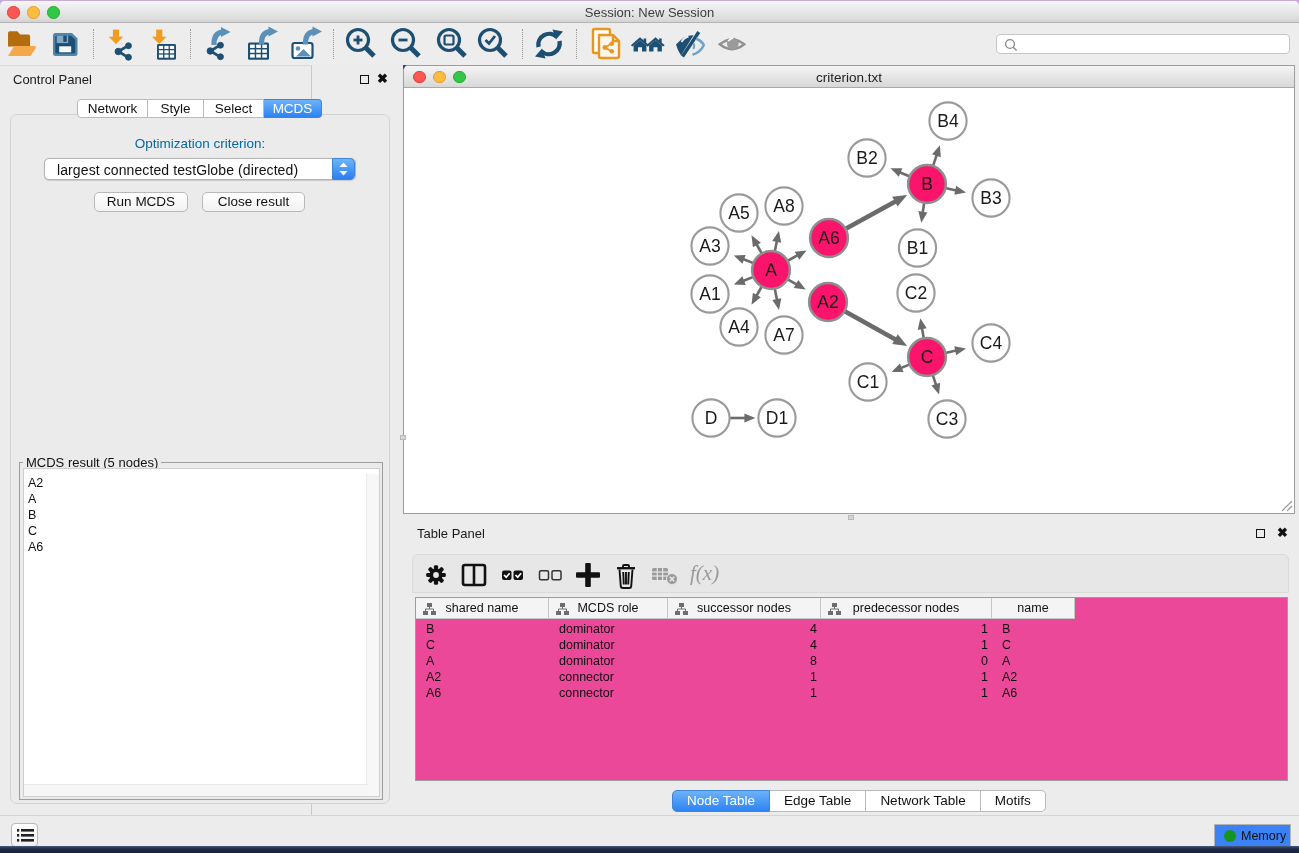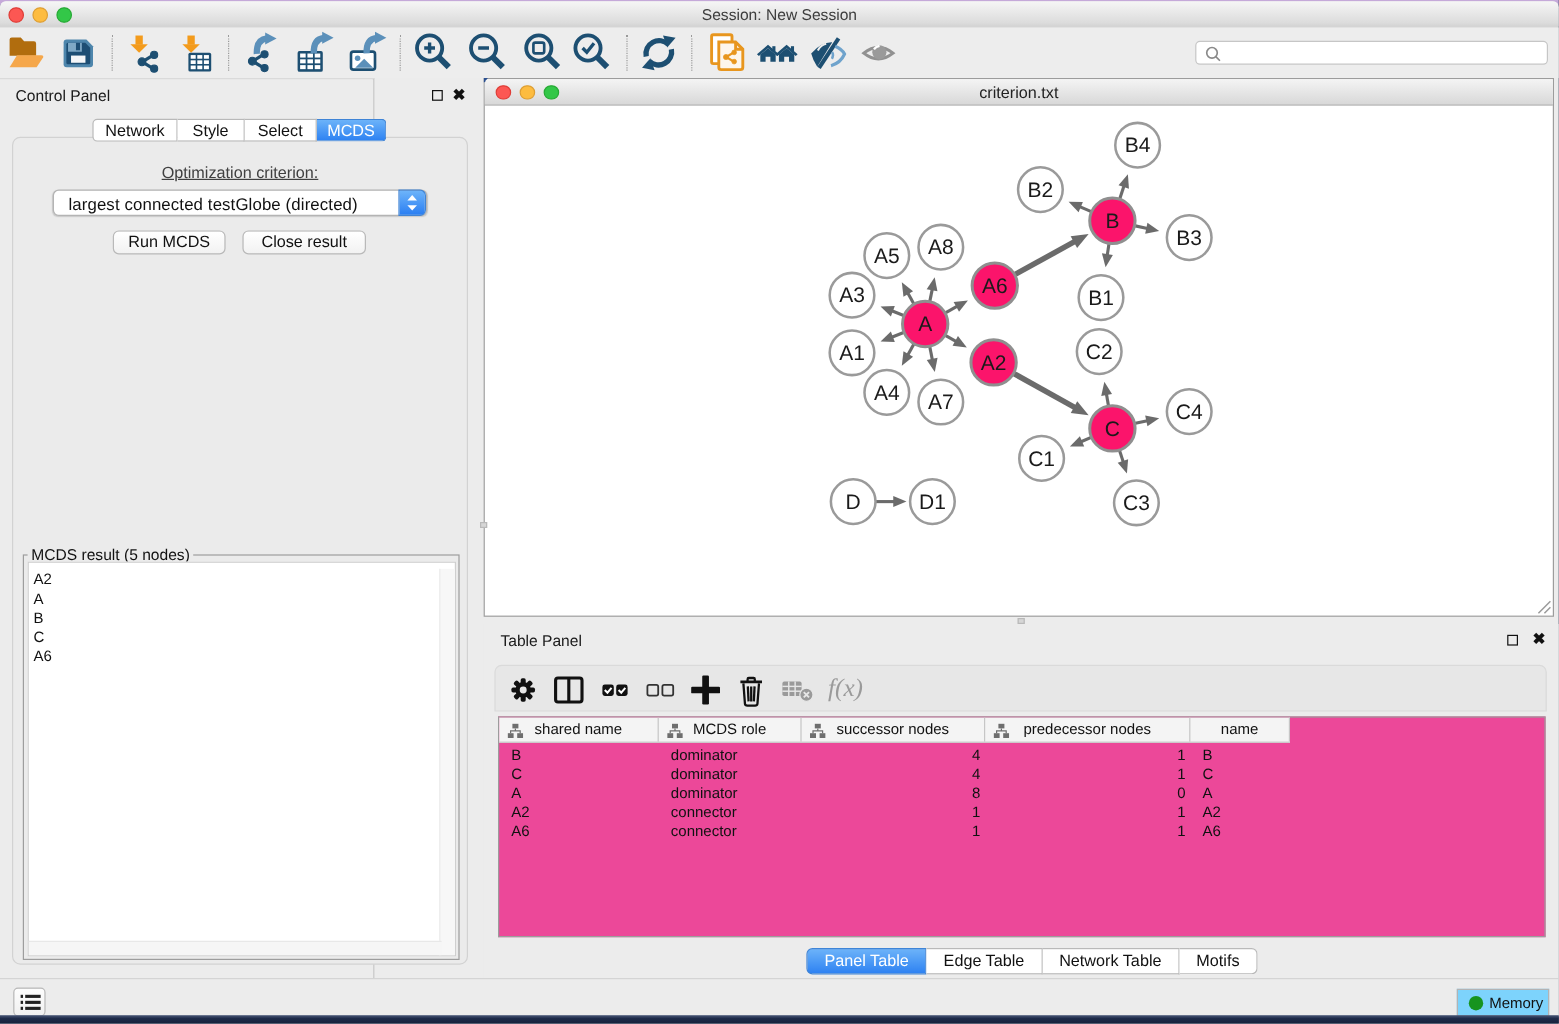--- a/index.html
+++ b/index.html
@@ -34,21 +34,21 @@
 .wbtn-sq { position:absolute; width:9px; height:9px; border:1.6px solid #111; }
 .wbtn-x { position:absolute; font-size:13px; font-weight:bold; color:#111; }
 .tabrow { position:absolute; top:33px; left:77px; height:19px; display:flex; font-size:13.5px; z-index:3; }
 .tab { background:#fff; border:1px solid #b9b9b9; border-left:none; line-height:17px;
   color:#111; text-align:center; }
 .tab.first { border-left:1px solid #b9b9b9; border-radius:4px 0 0 4px; }
 .tab.last { border-radius:0 4px 4px 0; }
 .tab.sel { background:linear-gradient(#6cb3f9,#2e82f2); color:#fff; border-color:#3f84d6; }
 #cpbody { position:absolute; left:10px; top:48px; width:380px; height:690px;
   background:#ebebeb; border:1px solid #d2d2d2; border-radius:7px; }
-#optlabel { position:absolute; top:21px; width:100%; text-align:center; font-size:13.5px; color:#404040;text-decoration:underline; }
+#optlabel { position:absolute; top:21px; width:100%; text-align:center; font-size:13.5px; color:#0369a1; }
 #dropdown { position:absolute; left:33px; top:43px; width:312px; height:22px;
   background:#fff; border:1px solid #b4b4b4; border-radius:5px;
   box-shadow:0 0.5px 1px rgba(0,0,0,.15); }
 #dropdown .dtext { position:absolute; left:12px; top:3px; font-size:14px; letter-spacing:0.1px; color:#111; }
 #dropdown .stepper { position:absolute; right:0; top:-1px; width:23px; height:22px;
   background:linear-gradient(#6db4fa,#2a7ef2); border-radius:0 5px 5px 0;
   border:1px solid #3f84d6; }
 .btn { position:absolute; height:20px; background:linear-gradient(#ffffff,#f2f2f2);
   border:1px solid #b9b9b9; border-radius:5px; font-size:13.5px; color:#111;
   text-align:center; padding-top:1px; }
@@ -86,21 +86,21 @@
 .tab2 { background:#fff; border:1px solid #b9b9b9; border-left:none; padding:2px 14px 0; color:#111; }
 .tab2.first { border-left:1px solid #b9b9b9; border-radius:5px 0 0 5px; }
 .tab2.last { border-radius:0 5px 5px 0; }
 .tab2.sel { background:linear-gradient(#6cb3f9,#2e82f2); color:#fff; border-color:#3f84d6; }
 
 #statusbar { position:absolute; left:0; top:814px; width:1299px; height:32px;
   background:#ececec; border-top:1px solid #d4d4d4; }
 #listbtn { position:absolute; left:11px; top:7px; width:27px; height:24px;
   background:linear-gradient(#fdfdfd,#f0f0f0); border:1px solid #b9b9b9; border-radius:4px; }
 #membtn { position:absolute; right:8px; top:8px; width:77px; height:23px;
-  background:#7dd3fc; border:1px solid #b3b3b3; font-size:12.5px; color:#111; }
+  background:#3b82f6; border:1px solid #b3b3b3; font-size:12.5px; color:#111; }
 #memdot { position:absolute; left:9px; top:5px; width:12px; height:12px;
   border-radius:50%; background:#17941f; }
 .divdot { position:absolute; width:6px; height:5px; background:#d6d6d6;
   border:1px solid #b9b9b9; }
 </style></head>
 <body>
 <div id="wall-top"></div>
 <div id="app">
   <div id="titlebar">
     <div class="light lr" style="left:7px"></div>
@@ -553,21 +553,21 @@
         </div>
         <div class="trow" style="left:0;top:88px;width:660px">
           <span class="tc" style="left:10px">A6</span>
           <span class="tc" style="left:143px">connector</span>
           <span class="tc" style="left:330px;width:71px;text-align:right">1</span>
           <span class="tc" style="left:500px;width:72px;text-align:right">1</span>
           <span class="tc" style="left:586px">A6</span>
         </div>
     </div>
     <div class="tabrow2">
-      <div class="tab2 sel first">Panel Table</div>
+      <div class="tab2 sel first">Node Table</div>
       <div class="tab2">Edge Table</div>
       <div class="tab2">Network Table</div>
       <div class="tab2 last">Motifs</div>
     </div>
   </div>
 
   <div id="statusbar">
     <div id="listbtn">
         <svg width="17" height="15" viewBox="0 0 17 15" style="position:absolute;left:5px;top:4px">
           <g fill="#222">

